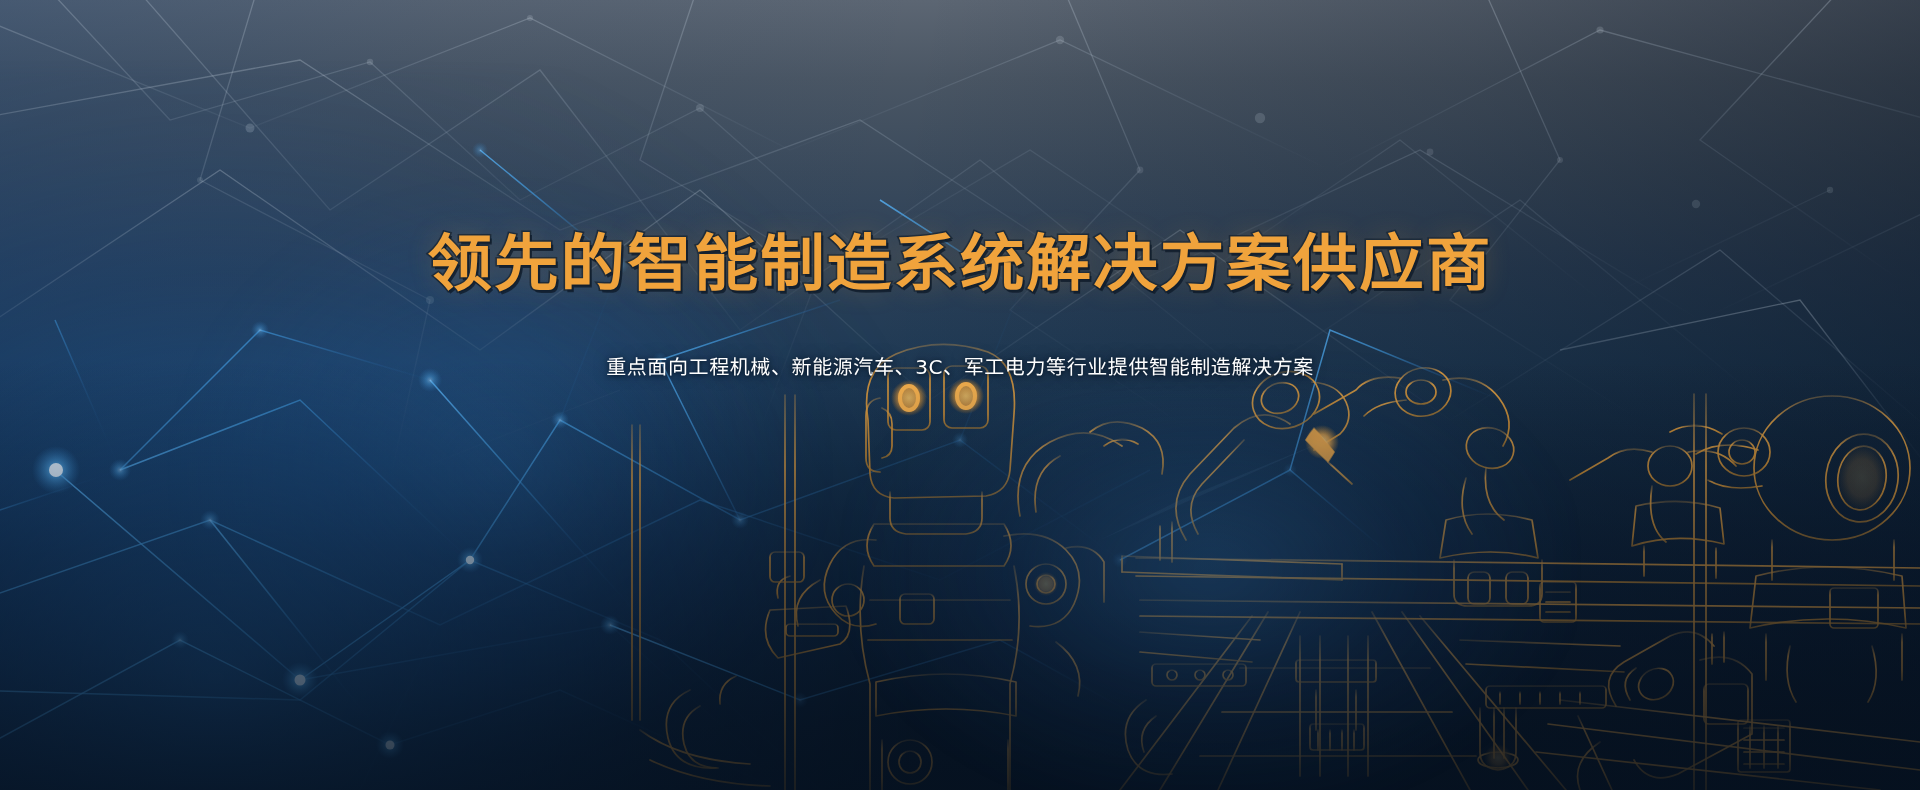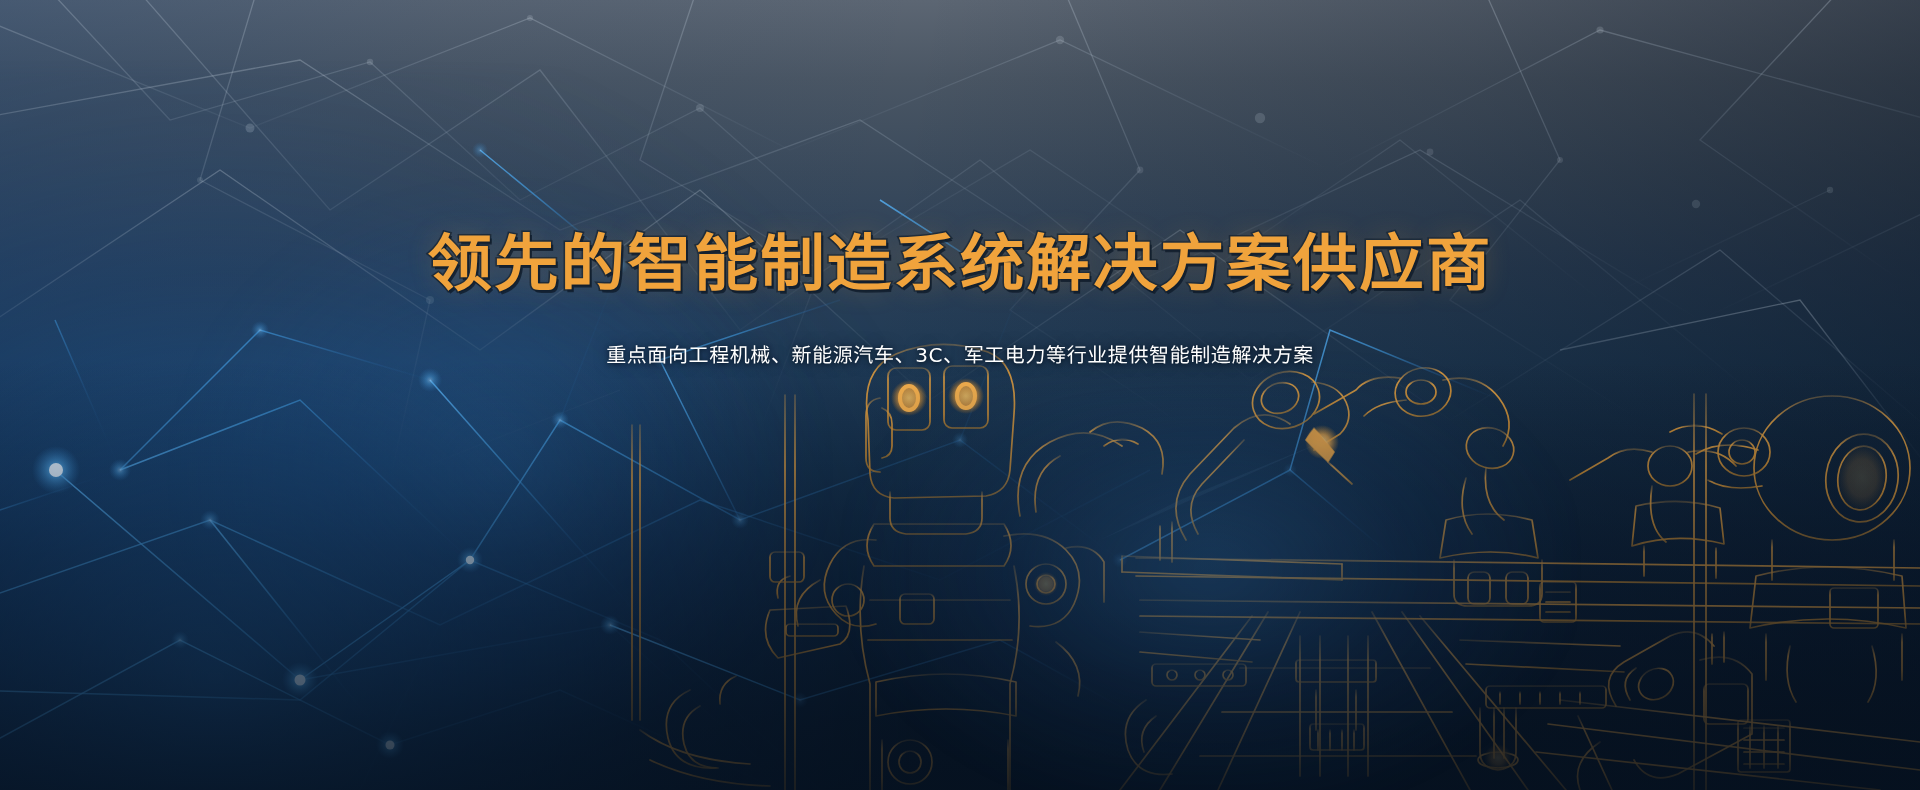--- a/index.html
+++ b/index.html
@@ -100,21 +100,21 @@
     font-family:"DejaVu Sans","Liberation Sans",sans-serif;
     -webkit-text-stroke:3px #16283c;
     paint-order:stroke fill;
     text-shadow:
       0 0 2px rgba(22,40,60,0.9),
       2px 3px 0 rgba(14,26,40,0.75),
       0 0 26px rgba(240,163,60,0.22);
     transform:scaleX(1.04);
   }
   .hero-sub{
-    margin:4px;
+    margin:16px;
     padding-top:42px;
     font-size:20px;
     line-height:1.4;
     letter-spacing:0.6px;
     color:#ffffff;
     font-family:"DejaVu Sans","Liberation Sans",sans-serif;
     text-shadow:0 1px 4px rgba(4,12,24,0.85), 0 0 14px rgba(6,18,34,0.6);
   }
 </style>
 </head>

